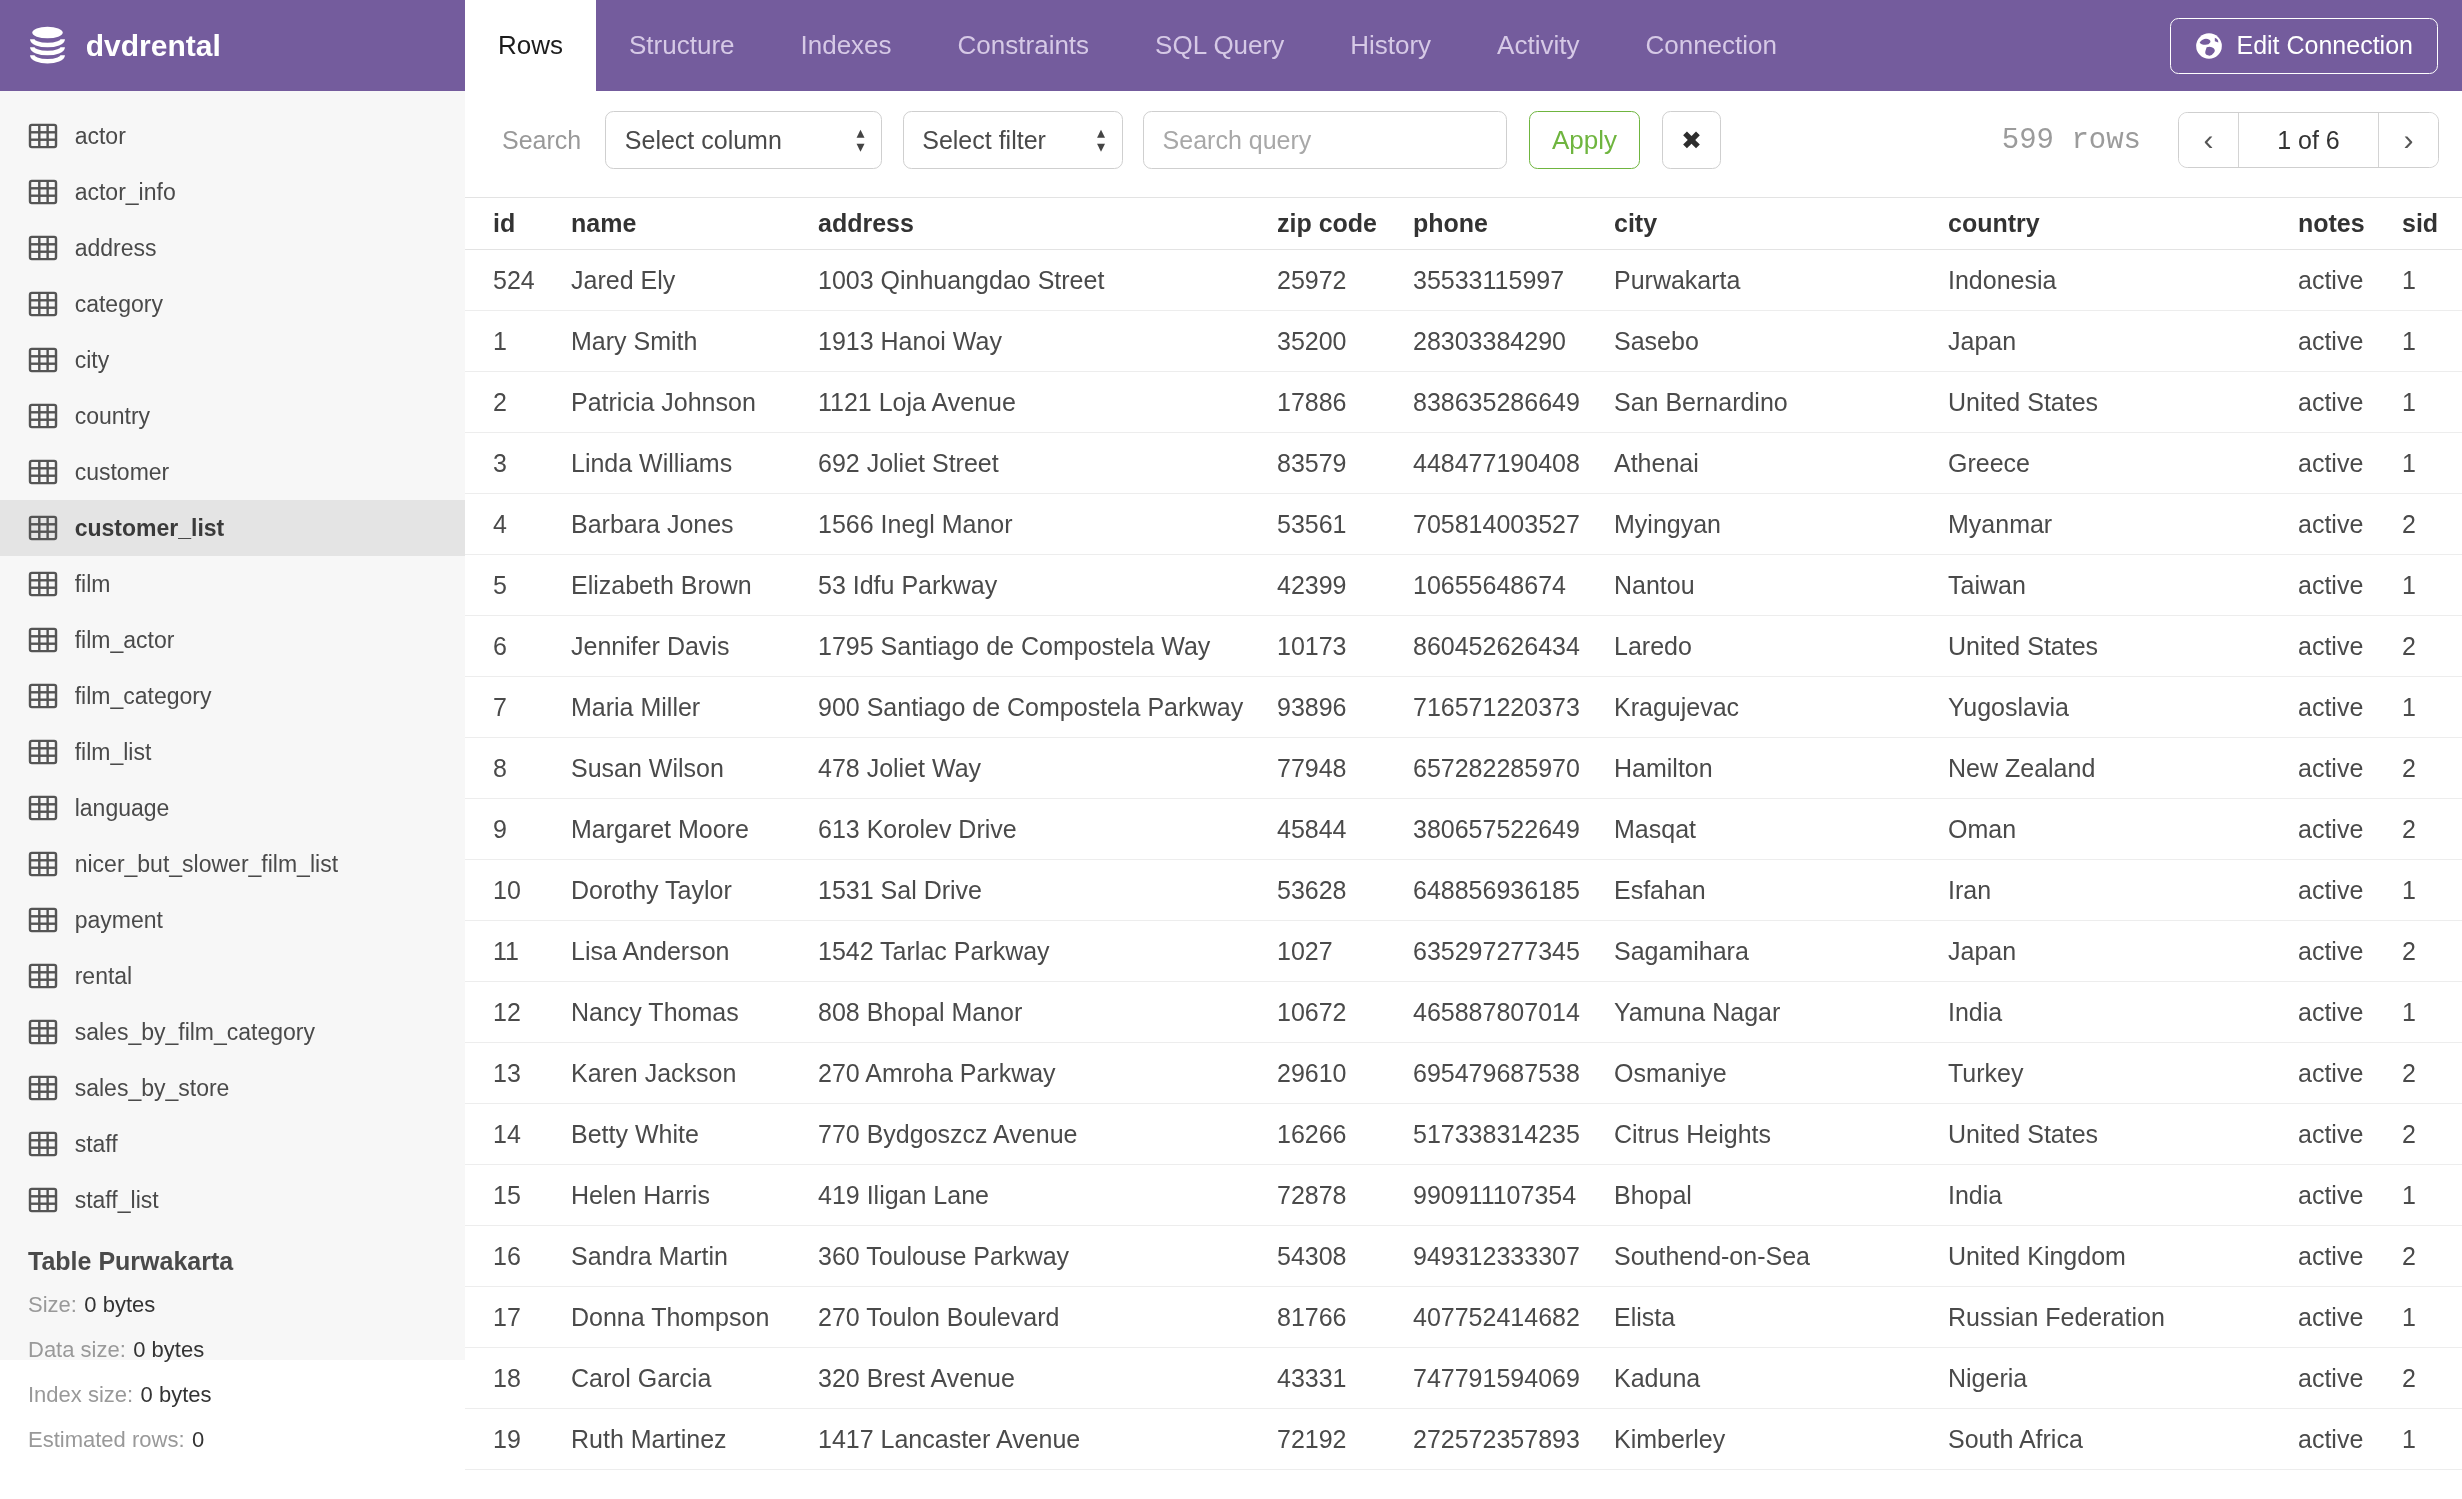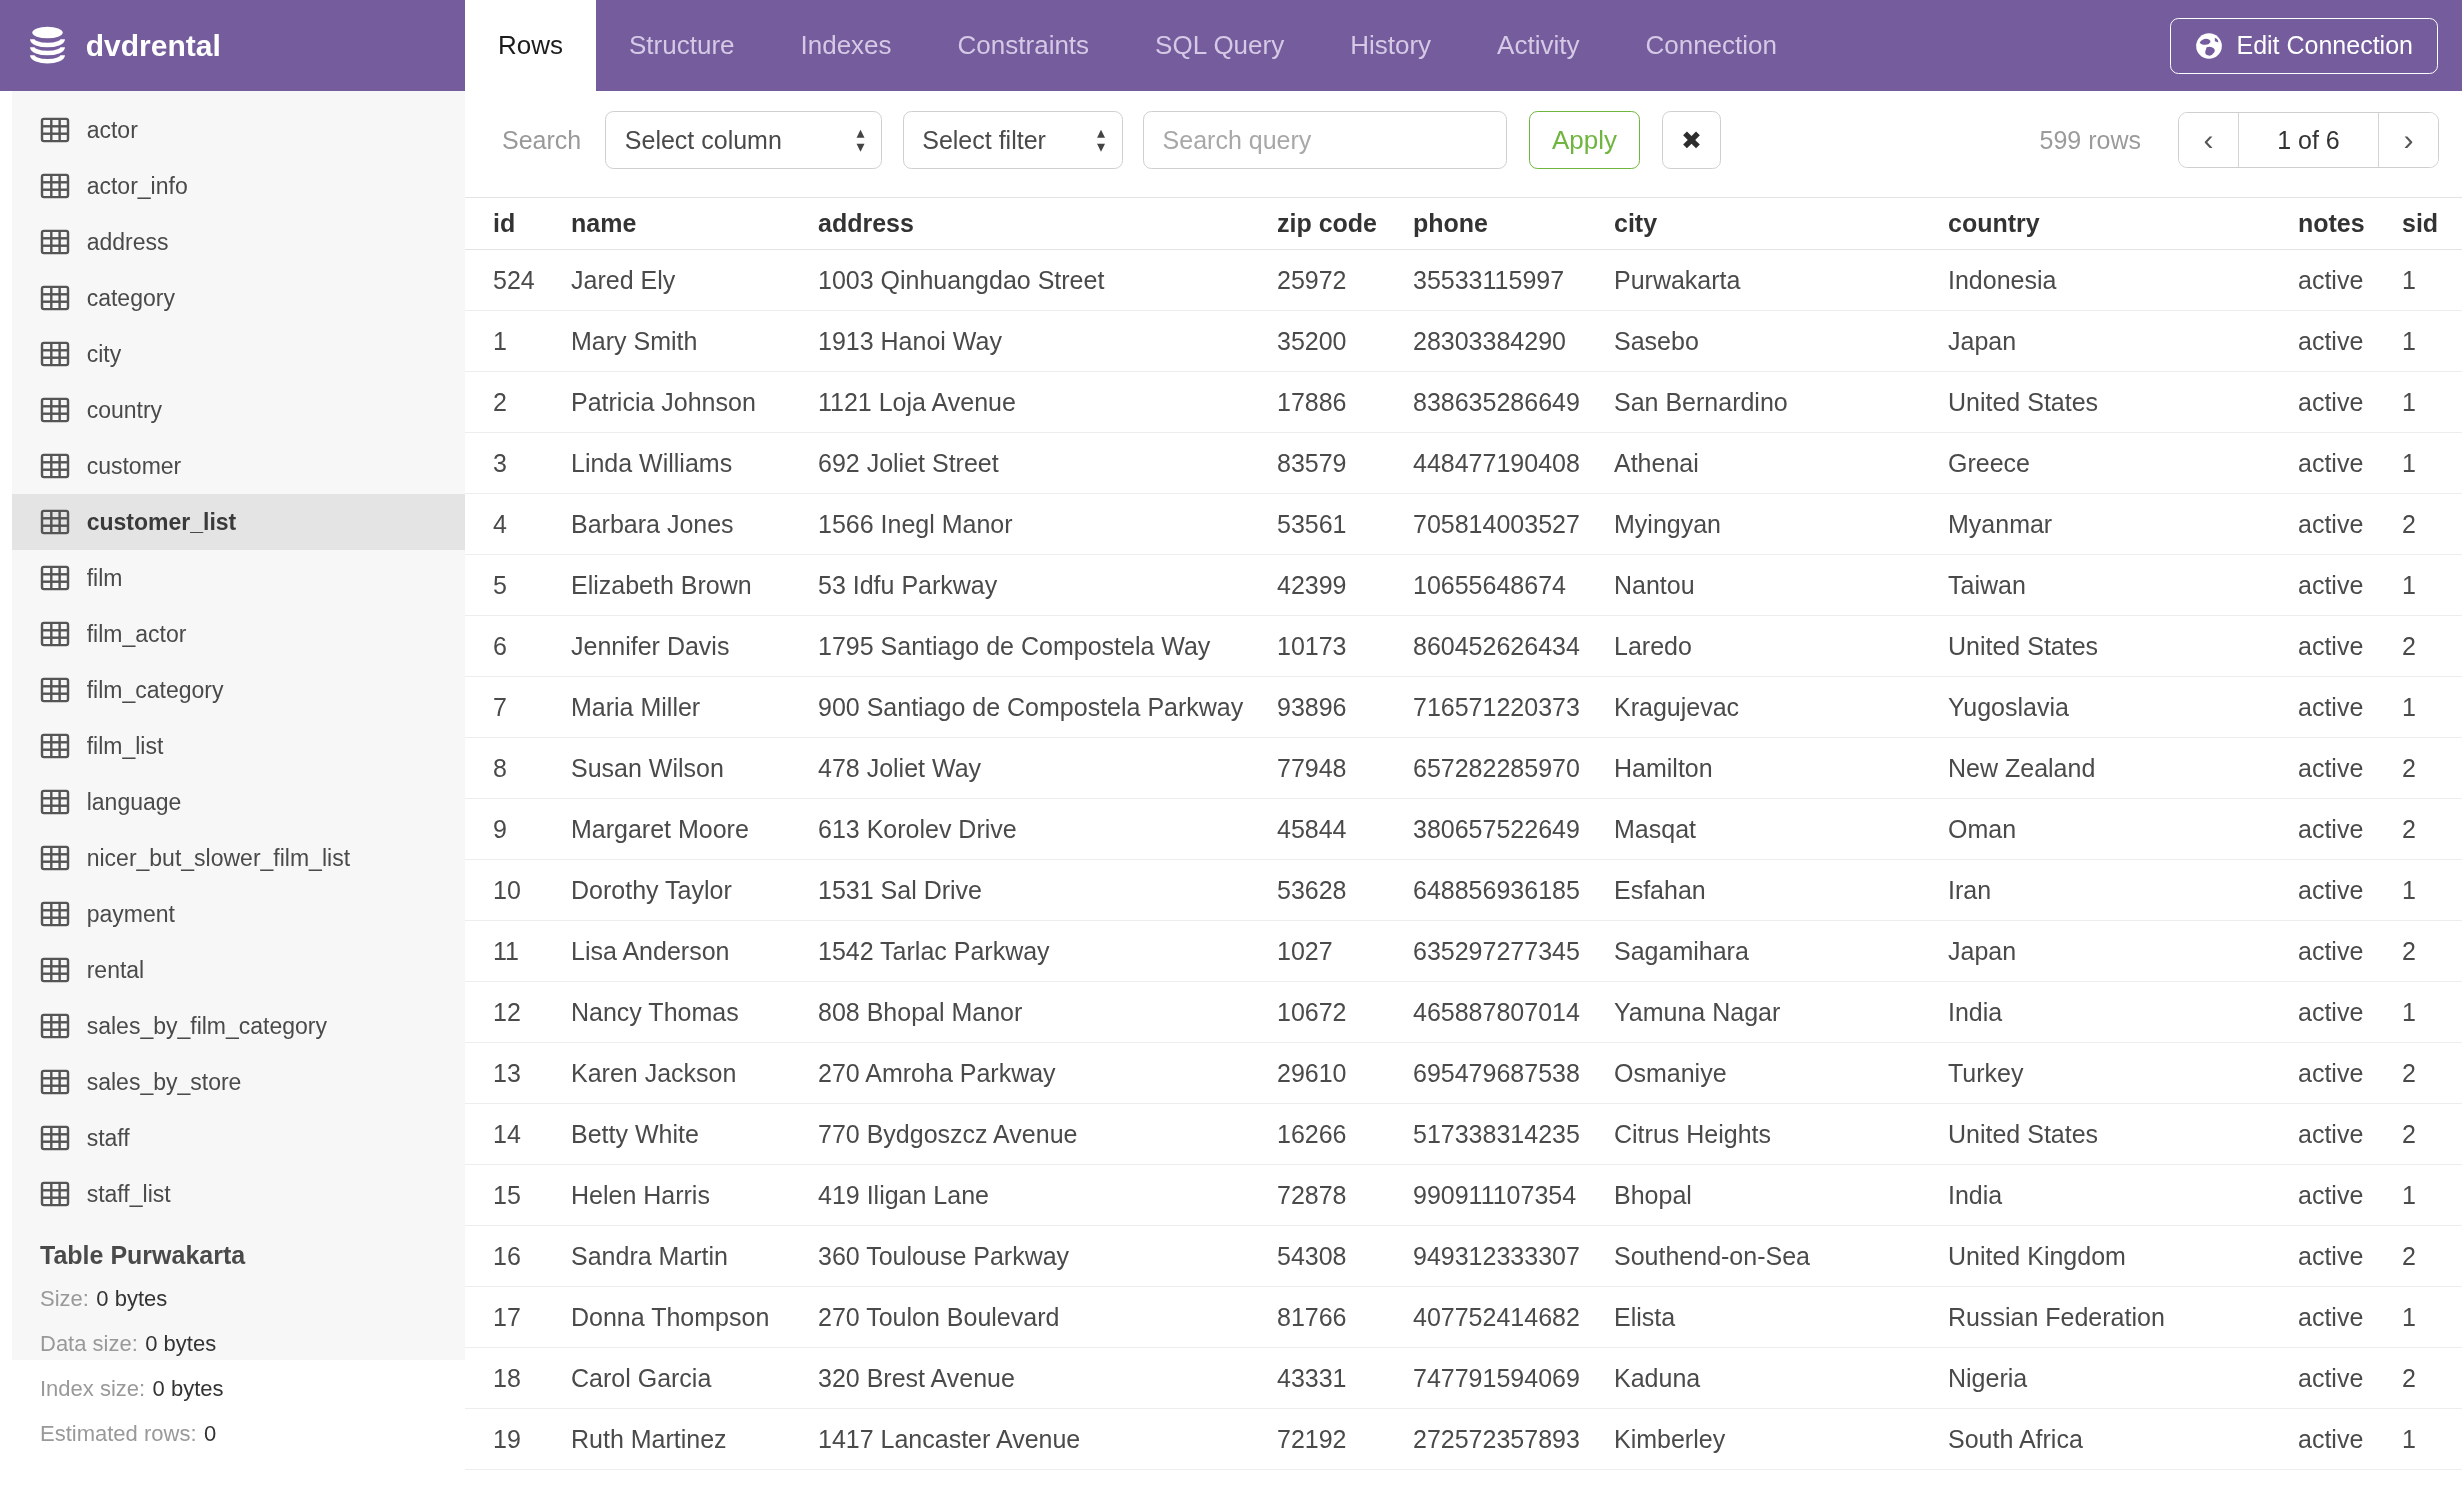--- a/index.html
+++ b/index.html
@@ -16,22 +16,22 @@
     color:#d6c9e6; cursor:default; }
   .tab.active { background:#ffffff; color:#1c1c1c; }
   .header-spacer { flex:1; }
   .edit-conn-btn { align-self:center; margin-right:24px; height:56px;
     border:1.9px solid #ffffff; border-radius:8.4px; background:transparent;
     color:#ffffff; font-size:25px; display:flex; align-items:center;
     padding:0 24px; gap:13px; cursor:pointer; flex:none;
     font-family:"Liberation Sans","DejaVu Sans",sans-serif; }
 
   
-  .sidebar { position:absolute; top:91px; left:12px; width:465px; height:1269px;
-    background:#f7f7f7; padding-top:11px; }
+  .sidebar { position:absolute; top:91px; left:0; width:465px; height:1269px;
+    background:#f7f7f7; padding-top:17px; }
   .side-item { height:56px; display:flex; align-items:center; padding-left:28px;
     font-size:23px; color:#4a4a4a; cursor:pointer; }
   .side-item .t-icon { width:30px; height:26px; margin-right:16.7px; flex:none; display:flex; }
   .side-item.selected { background:#e4e4e4; font-weight:bold; color:#3a3a3a; }
   .tbl-info-heading { margin:13px 0 0 28px; font-size:25px; font-weight:bold; color:#4a4a4a;
     height:41px; display:flex; align-items:center; }
   .tbl-info-line { height:45px; display:flex; align-items:center; padding-left:28px;
     font-size:22px; color:#999999; }
   .tbl-info-line b { color:#333333; font-weight:normal; margin-left:7.4px; }
 
@@ -49,21 +49,21 @@
   .query-input { width:364px; height:58px; border:1.9px solid #cfcfcf; border-radius:8.4px;
     font-size:25px; color:#444; padding:0 18.6px; margin-right:22px;
     font-family:"Liberation Sans","DejaVu Sans",sans-serif; }
   .query-input::placeholder { color:#a8a8a8; }
   .apply-btn { height:58px; border:1.9px solid #6fb53f; border-radius:8.4px; background:#fff;
     color:#6fb53f; font-size:26px; padding:0 22px; margin-right:22px; cursor:pointer;
     font-family:"Liberation Sans","DejaVu Sans",sans-serif; }
   .clear-btn { height:58px; width:59px; border:1.9px solid #cfcfcf; border-radius:8.4px;
     background:#fff; color:#2d2d2d; font-size:25px; font-weight:bold; cursor:pointer;
     font-family:"DejaVu Sans",sans-serif; }
-  .row-count { margin-left:auto; font-size:25px; color:#9b9b9b; margin-right:37px; }
+  .row-count { margin-left:auto; font-size:29px; color:#9b9b9b; margin-right:37px;font-family:Liberation Mono, monospace; }
   .pager { display:flex; align-items:stretch; height:56px; border:1.9px solid #cfcfcf;
     border-radius:9.3px; overflow:hidden; margin-right:24px; background:#fff; }
   .pager .pg-btn { width:59px; display:flex; align-items:center; justify-content:center;
     font-size:30px; color:#555555; cursor:pointer; background:#fff; border:none; }
   .pager .pg-cur { width:141px; display:flex; align-items:center; justify-content:center;
     font-size:25px; color:#333333; border-left:1.9px solid #d4d4d4; border-right:1.9px solid #d4d4d4; }
 
   
   .grid-wrap { margin-top:8px; }
   table.grid { width:1998px; border-collapse:collapse; table-layout:fixed; }

